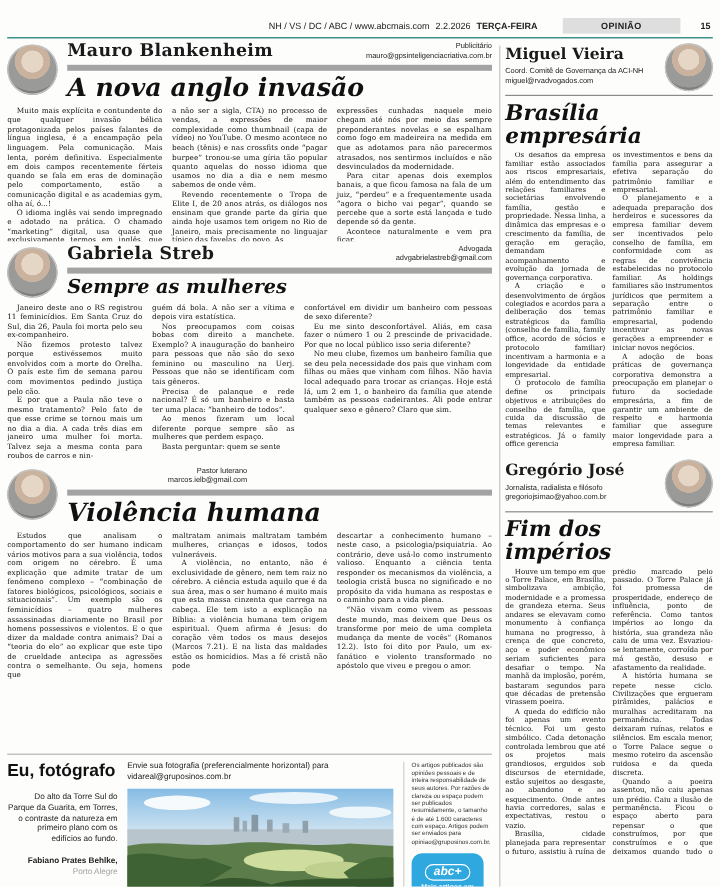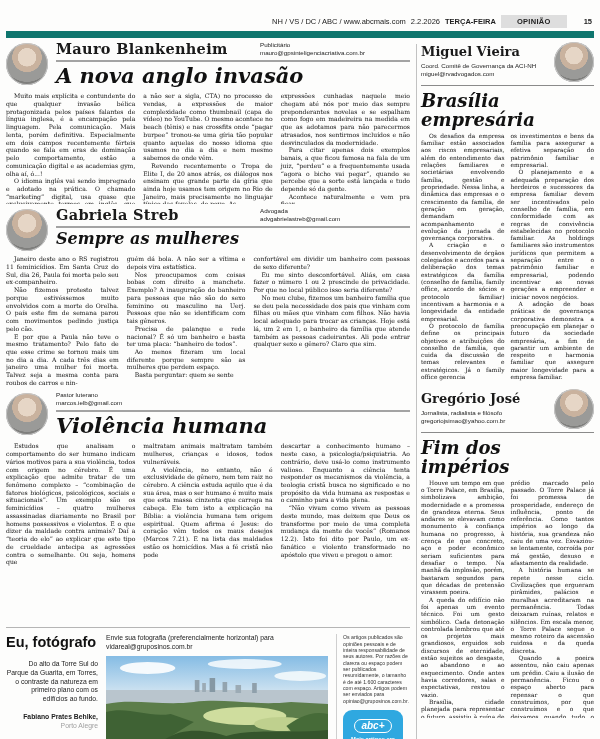--- a/index.html
+++ b/index.html
@@ -1,38 +1,38 @@
 <!DOCTYPE html>
 <html lang="pt-BR"><head>
 <meta charset="utf-8">
 <style>
   html,body{margin:0;padding:0;background:#ffffff;}
   .page{position:relative;width:600px;height:739px;background:#fdfdfc;overflow:hidden;
         font-family:"DejaVu Serif",serif;color:#111;box-sizing:border-box;padding:0 6px;}
   
   .masthead{display:flex;justify-content:flex-end;align-items:center;gap:5px;
             font-family:"Liberation Sans",sans-serif;font-size:7.5px;color:#222;
-            padding:15px 2px 3px 2px;border-bottom:7px solid #0f766e;}
+            padding:15px 2px 3px 2px;border-bottom:1px solid #0f766e;}
   .mh-weekday{font-weight:bold;}
-  .mh-section{background:#dedede;font-weight:bold;padding:2px 16px;letter-spacing:.3px;}
+  .mh-section{background:#dedede;font-weight:bold;padding:2px 32px;margin-left:16px;letter-spacing:.3px;}
   .mh-page{font-weight:bold;margin-left:12px;}
   
   .content{display:flex;align-items:stretch;}
   .left{width:404px;}
   .divider-v{width:1px;background:#c2c2c2;margin:6px 4px 0 6px;}
   .right{flex:1;min-width:0;}
   
   .art{padding-top:3px;}
   .art-head{display:flex;gap:8px;}
   .avatar{width:42px;height:42px;border-radius:50%;flex:none;margin-top:2px;
           background:radial-gradient(circle at 50% 34%,#e6d6c6 0 26%,#c9b29e 27% 42%,#9a9a98 43% 70%,#7f7f7d 71% 100%);
           box-shadow:inset 0 0 0 1px #c6c6c6;}
   .head-main{flex:1;min-width:0;}
   .name-row{display:flex;justify-content:space-between;align-items:flex-start;
-            border-bottom:2px solid #a3a3a3;padding-bottom:3px;}
+            border-bottom:5px solid #a3a3a3;padding-bottom:3px;text-align:right;}
   .author{margin:0;font-family:"DejaVu Serif",serif;font-size:14.5px;font-weight:600;
           letter-spacing:.3px;color:#1a1a1a;line-height:1.05;}
   .cred{width:150px;flex:none;font-family:"Liberation Sans",sans-serif;font-size:6.2px;
         color:#222;line-height:1.3;}
   .title{margin:3px 0 1px 0;font-family:"DejaVu Serif",serif;font-style:italic;font-weight:600;
          font-size:21px;text-align:left;line-height:1.05;}
   .t-sm{font-size:16px;}
   .cols{display:flex;gap:8px;margin-top:4px;font-size:6.1px;line-height:1.27;overflow:hidden;}
   .col{flex:1;min-width:0;}
   .col p{margin:0;text-align:justify;text-indent:8px;}

